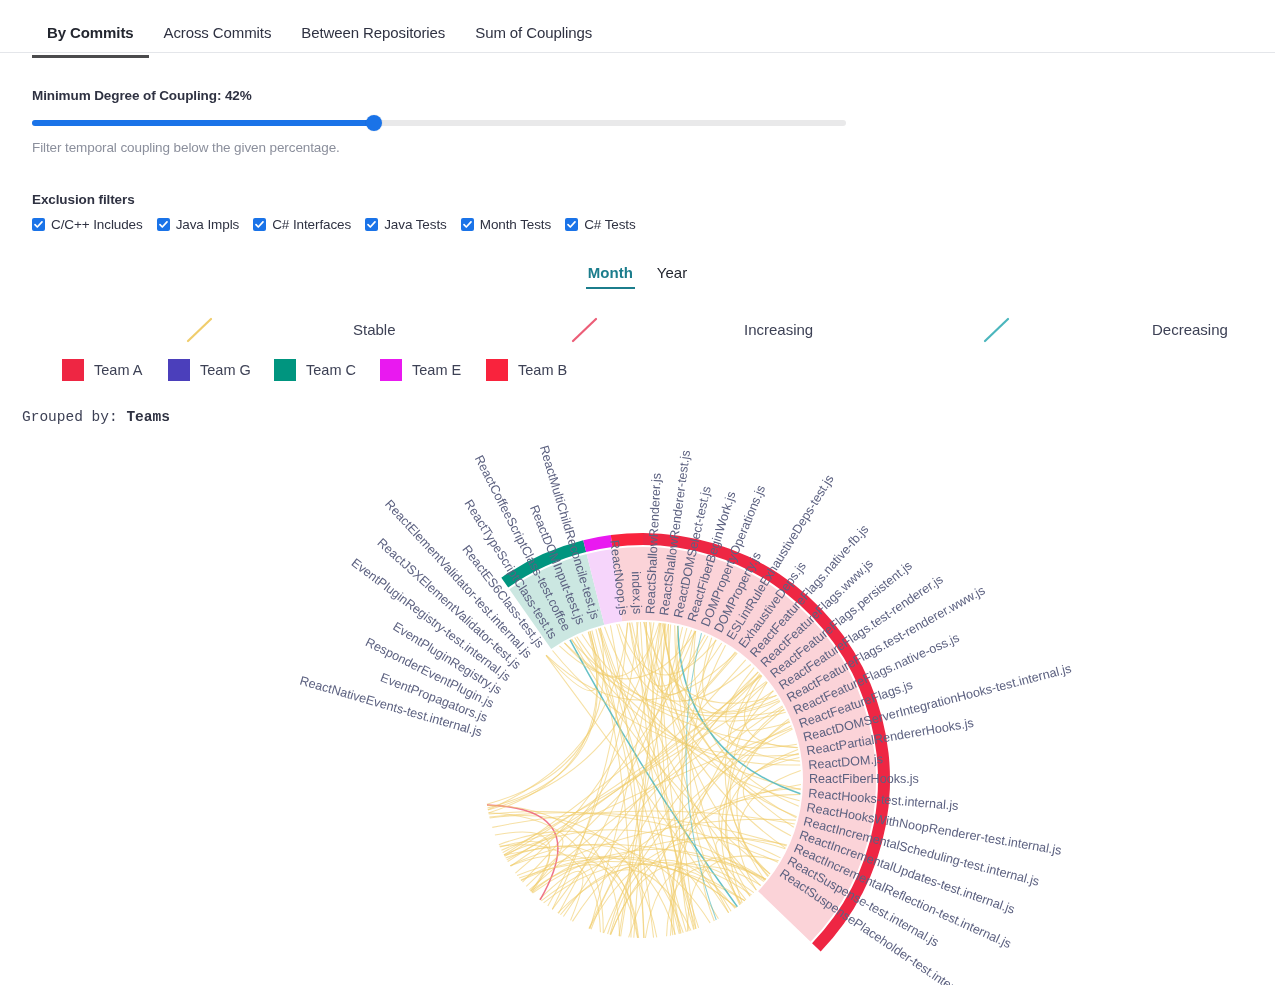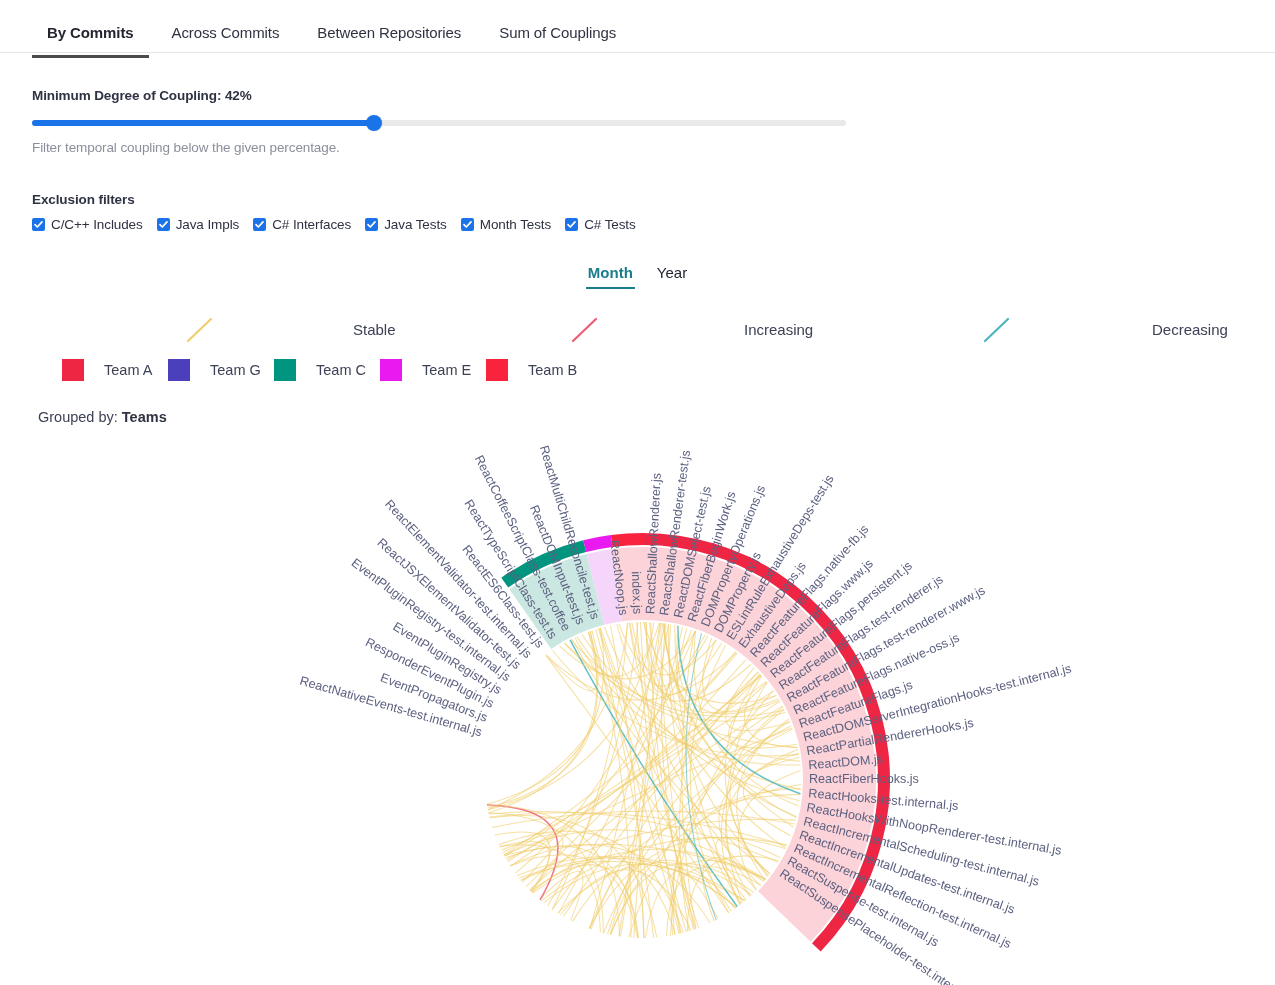--- a/index.html
+++ b/index.html
@@ -15,21 +15,21 @@
   #root { position: relative; width: 1275px; height: 985px; overflow: hidden; }
 
   
   .tabbar {
     position: relative;
     height: 53px;
     border-bottom: 1px solid #e4e6ea;
     display: flex;
     align-items: flex-start;
     padding-left: 32px;
-    gap: 8px;
+    gap: 0;
   }
   .tab {
     position: relative;
     padding: 24px 15px 16px 15px;
     font-size: 15px;
     color: #2f3242;
     cursor: pointer;
     white-space: nowrap;
     letter-spacing: -0.1px;
   }
@@ -177,32 +177,33 @@
   .team-legend {
     display: flex;
     align-items: center;
     gap: 0;
     padding-left: 62px;
     margin-top: 2px;
   }
   .team-item {
     display: flex;
     align-items: center;
-    gap: 20px;
+    gap: 10px;
     width: 106px;
   }
   .swatch { width: 22px; height: 22px; flex: 0 0 auto; }
   .team-name { font-size: 14.5px; color: #3d4155; white-space: nowrap; }
 
   
   .grouped-by {
-    padding-left: 38px;
+    padding-left: 22px;
     margin-top: 28px;
     font-size: 14.5px;
     color: #3d4155;
+    font-family: Liberation Mono, monospace;
   }
   .grouped-by b { font-weight: bold; color: #2f3242; }
 
   
   .chart-area {
     position: absolute;
     left: 0; top: 408px;
     width: 1275px; height: 577px;
     overflow: hidden;
   }

